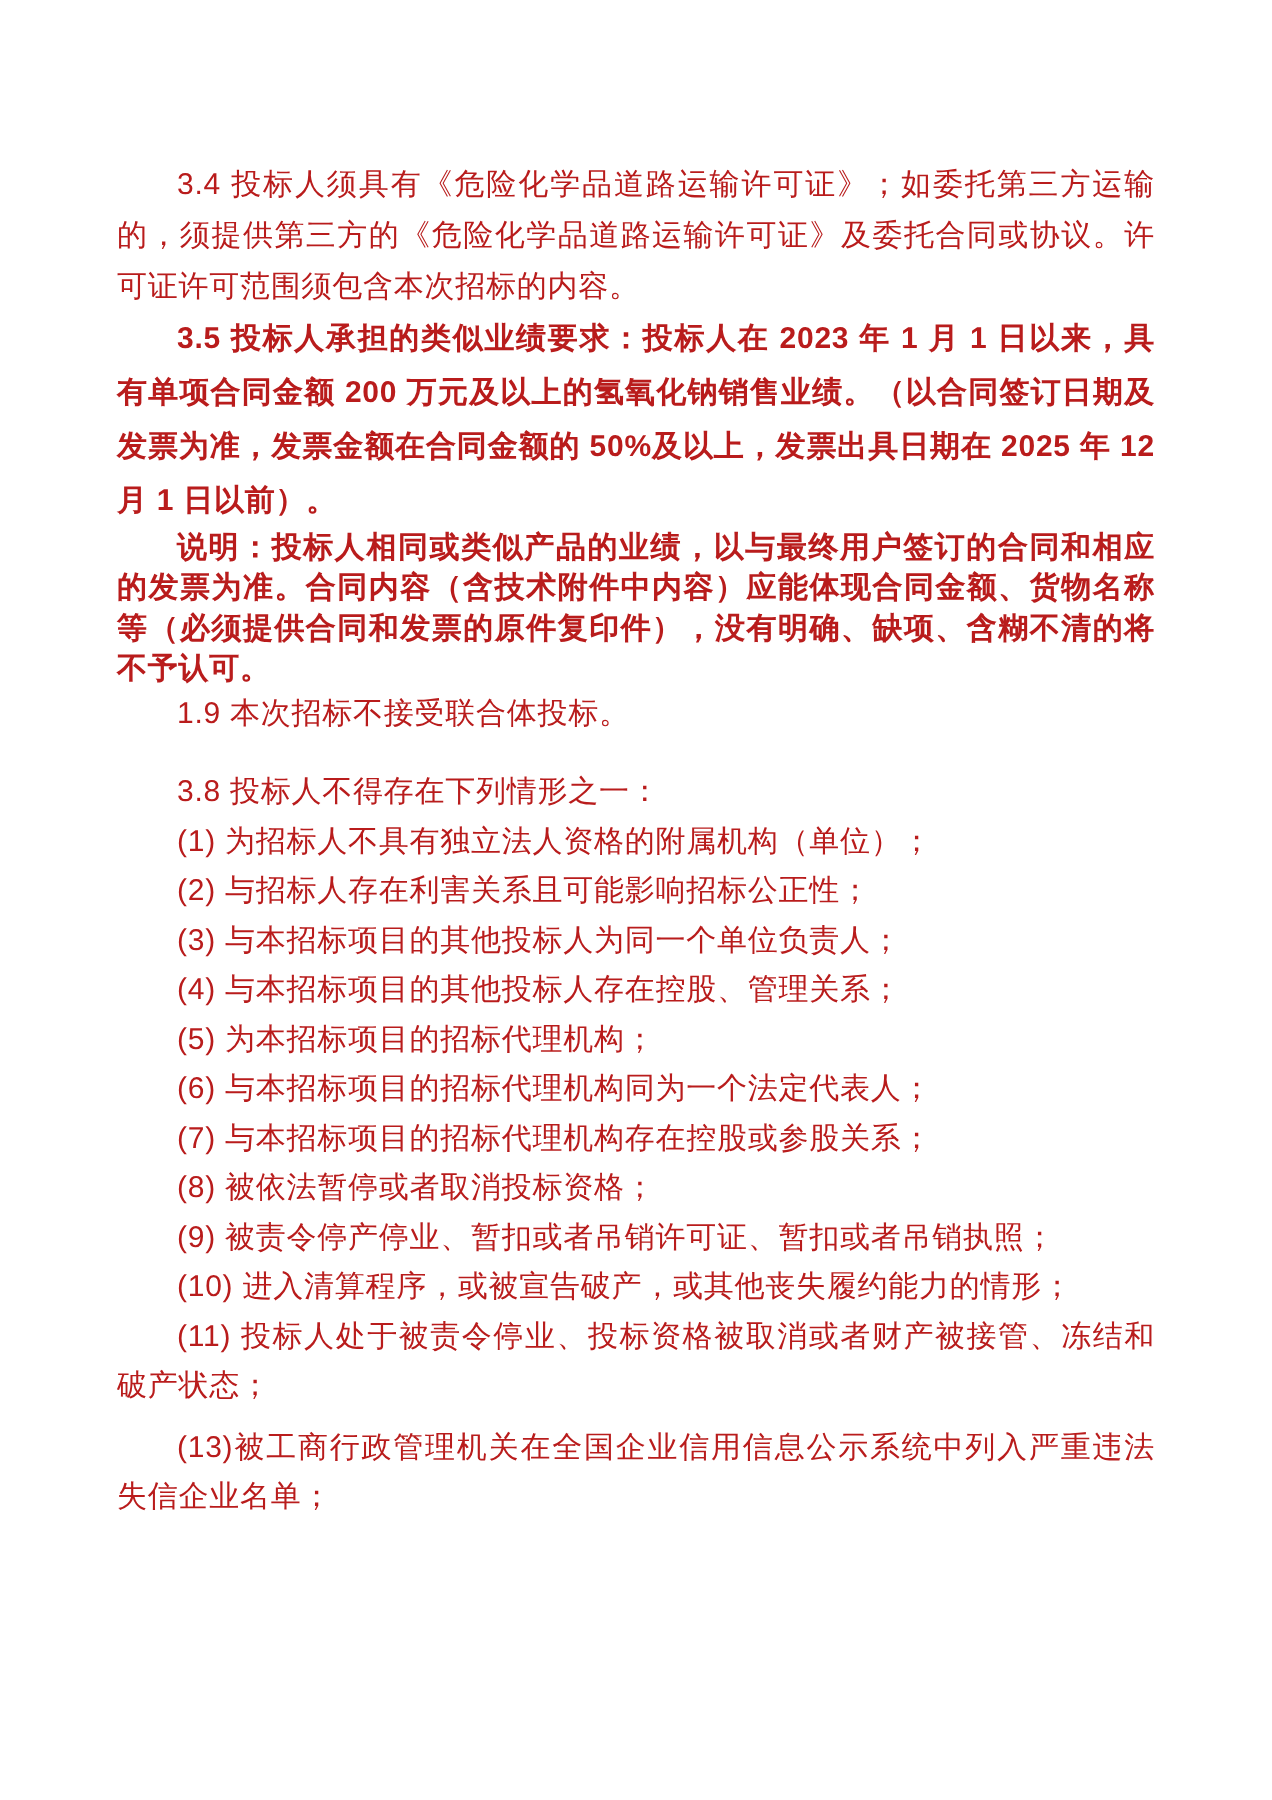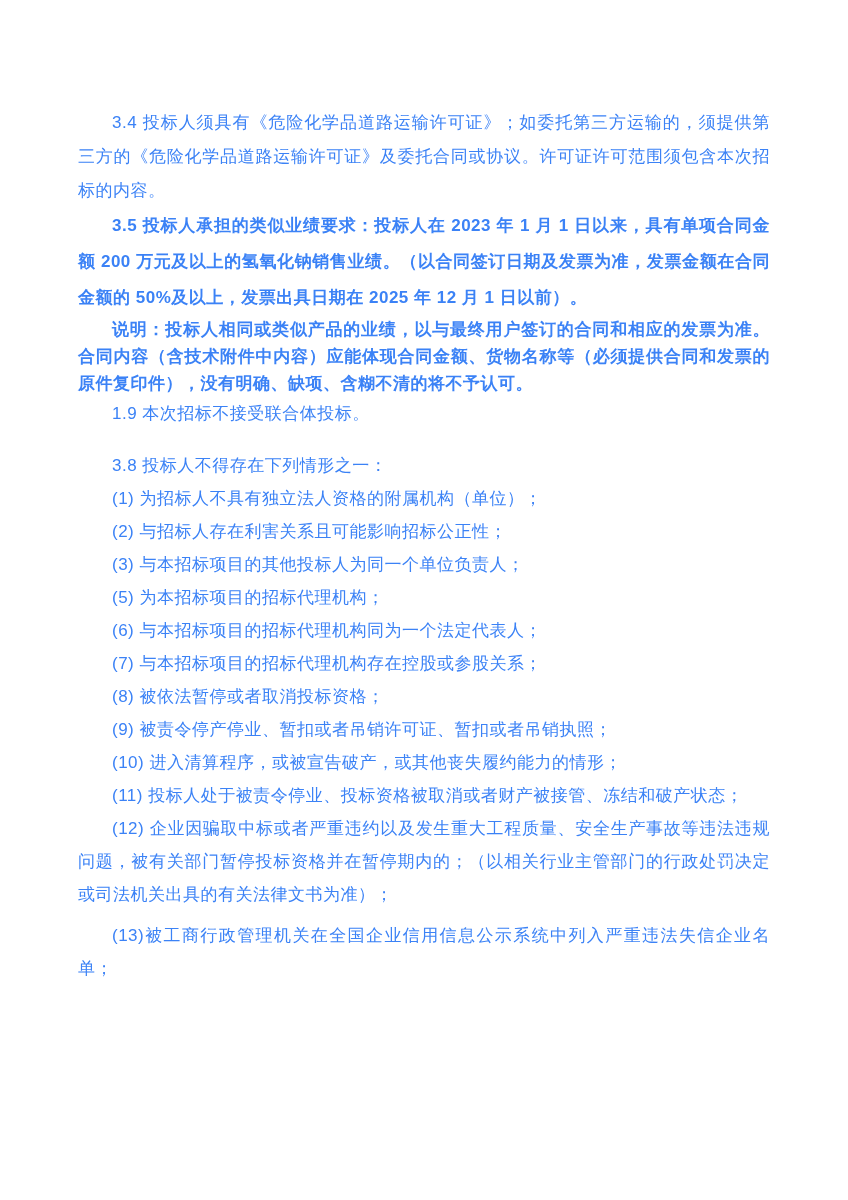--- a/index.html
+++ b/index.html
@@ -13,23 +13,23 @@
     height: 1200px;
     background: #ffffff;
     overflow: hidden;
   }
   .doc-body {
     position: absolute;
     left: 78px;
     top: 106px;
     width: 692px;
     font-family: "Liberation Sans", "DejaVu Sans", sans-serif;
-    font-size: 17px;
+    font-size: 20px;
     letter-spacing: 0.5px;
-    color: #3b82f6;
+    color: #b91c1c;
     text-align: justify;
   }
   .para {
     margin: 0;
     text-indent: 2em;
     font-weight: 400;
   }
   .para.bold {
     font-weight: 700;
   }
@@ -40,23 +40,23 @@
 <div class="page">
   <div class="doc-body">
       <p class="para" style="line-height: 34px;">3.4 投标人须具有《危险化学品道路运输许可证》；如委托第三方运输的，须提供第三方的《危险化学品道路运输许可证》及委托合同或协议。许可证许可范围须包含本次招标的内容。</p>
       <p class="para bold" style="line-height: 36px;">3.5 投标人承担的类似业绩要求：投标人在 2023 年 1 月 1 日以来，具有单项合同金额 200 万元及以上的氢氧化钠销售业绩。（以合同签订日期及发票为准，发票金额在合同金额的 50%及以上，发票出具日期在 2025 年 12 月 1 日以前）。</p>
       <p class="para bold" style="line-height: 27px;">说明：投标人相同或类似产品的业绩，以与最终用户签订的合同和相应的发票为准。合同内容（含技术附件中内容）应能体现合同金额、货物名称等（必须提供合同和发票的原件复印件），没有明确、缺项、含糊不清的将不予认可。</p>
       <p class="para" style="line-height: 33px;">1.9 本次招标不接受联合体投标。</p>
       <p class="para" style="line-height: 33px; margin-top: 19px;">3.8 投标人不得存在下列情形之一：</p>
       <p class="para" style="line-height: 33px;">(1) 为招标人不具有独立法人资格的附属机构（单位）；</p>
       <p class="para" style="line-height: 33px;">(2) 与招标人存在利害关系且可能影响招标公正性；</p>
       <p class="para" style="line-height: 33px;">(3) 与本招标项目的其他投标人为同一个单位负责人；</p>
+      <p class="para" style="line-height: 33px;">(4) 与本招标项目的其他投标人存在控股、管理关系；</p>
       <p class="para" style="line-height: 33px;">(5) 为本招标项目的招标代理机构；</p>
       <p class="para" style="line-height: 33px;">(6) 与本招标项目的招标代理机构同为一个法定代表人；</p>
       <p class="para" style="line-height: 33px;">(7) 与本招标项目的招标代理机构存在控股或参股关系；</p>
       <p class="para" style="line-height: 33px;">(8) 被依法暂停或者取消投标资格；</p>
       <p class="para" style="line-height: 33px;">(9) 被责令停产停业、暂扣或者吊销许可证、暂扣或者吊销执照；</p>
       <p class="para" style="line-height: 33px;">(10) 进入清算程序，或被宣告破产，或其他丧失履约能力的情形；</p>
       <p class="para" style="line-height: 33px;">(11) 投标人处于被责令停业、投标资格被取消或者财产被接管、冻结和破产状态；</p>
-      <p class="para" style="line-height: 33px;">(12) 企业因骗取中标或者严重违约以及发生重大工程质量、安全生产事故等违法违规问题，被有关部门暂停投标资格并在暂停期内的；（以相关行业主管部门的行政处罚决定或司法机关出具的有关法律文书为准）；</p>
       <p class="para" style="line-height: 33px; margin-top: 8px;">(13)被工商行政管理机关在全国企业信用信息公示系统中列入严重违法失信企业名单；</p>
     </div>
 </div>
 
 </body></html>

